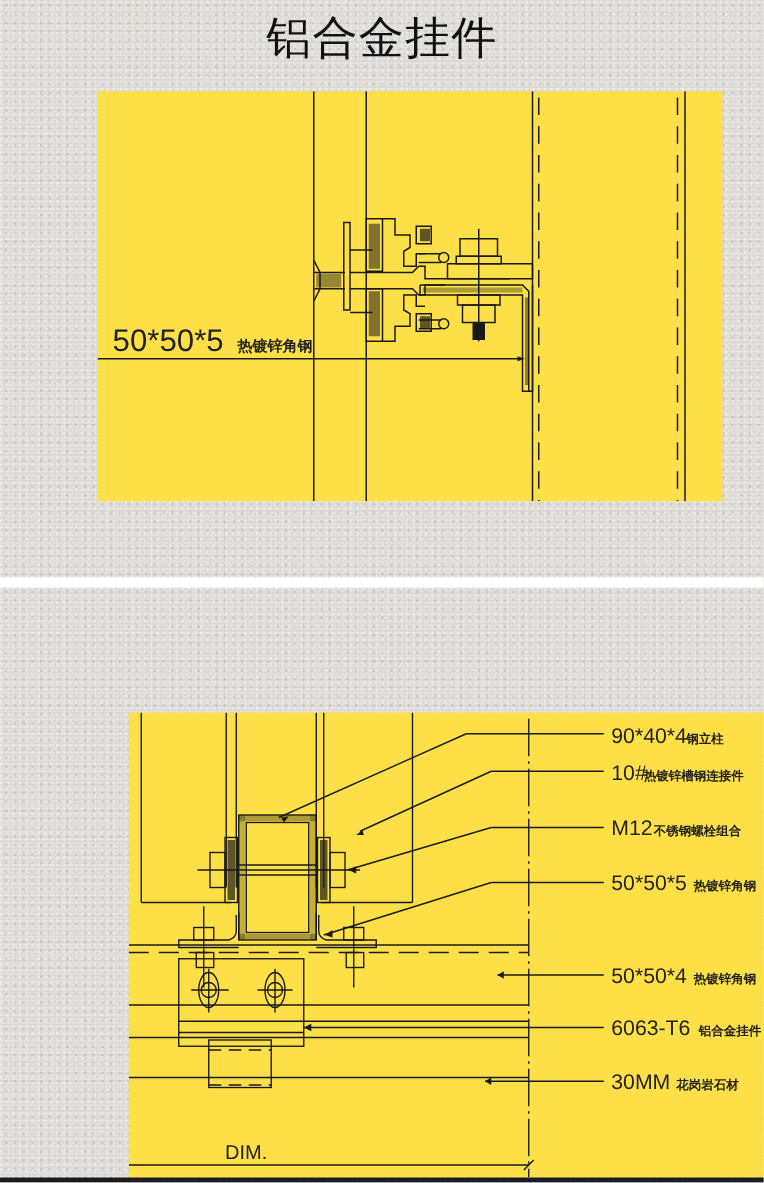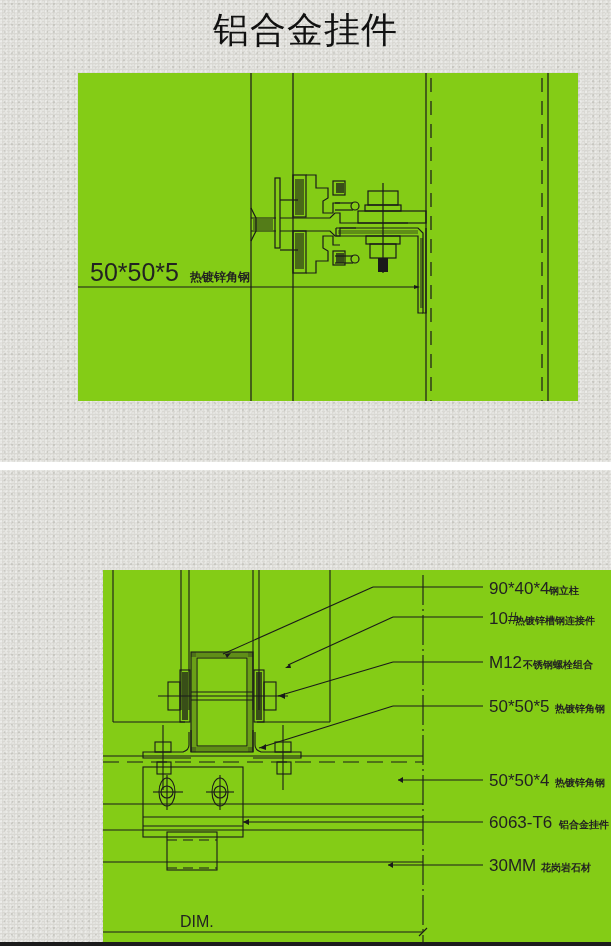--- a/index.html
+++ b/index.html
@@ -12,21 +12,21 @@
     background-size:5px 5px,7px 7px,3px 3px;
     font-family:"DejaVu Serif","Liberation Serif",serif;}
   .slide{position:absolute;left:0;width:611px;}
   .slide1{top:0;height:462px;}
   .slide2{top:470px;height:476px;}
   .divider{position:absolute;left:0;top:462px;width:611px;height:8px;background:#ffffff;}
   .title{position:absolute;left:0;width:611px;text-align:center;color:#111;
     font-family:"DejaVu Serif","Liberation Serif",serif;font-weight:normal;}
   .t1{top:6px;font-size:36px;letter-spacing:1px;}
   .t2{top:42px;font-size:36px;letter-spacing:1px;}
-  .panel{position:absolute;background:#84cc16;}
+  .panel{position:absolute;background:#fde047;}
   .p1{left:78px;top:73px;width:500px;height:328px;}
   .p2{left:64px;top:100px;width:565px;height:372px;margin-left:39px;}
   svg{position:absolute;left:0;top:0;}
   .lbl{font-family:"Liberation Sans","DejaVu Sans",sans-serif;fill:#222;}
   .lbl-cn{font-family:"DejaVu Sans",sans-serif;fill:#222;font-weight:bold;}
   .bottom-bar{position:absolute;left:0;top:942px;width:611px;height:4px;background:#1c1c1c;}
 </style>
 </head>
 <body>
 

